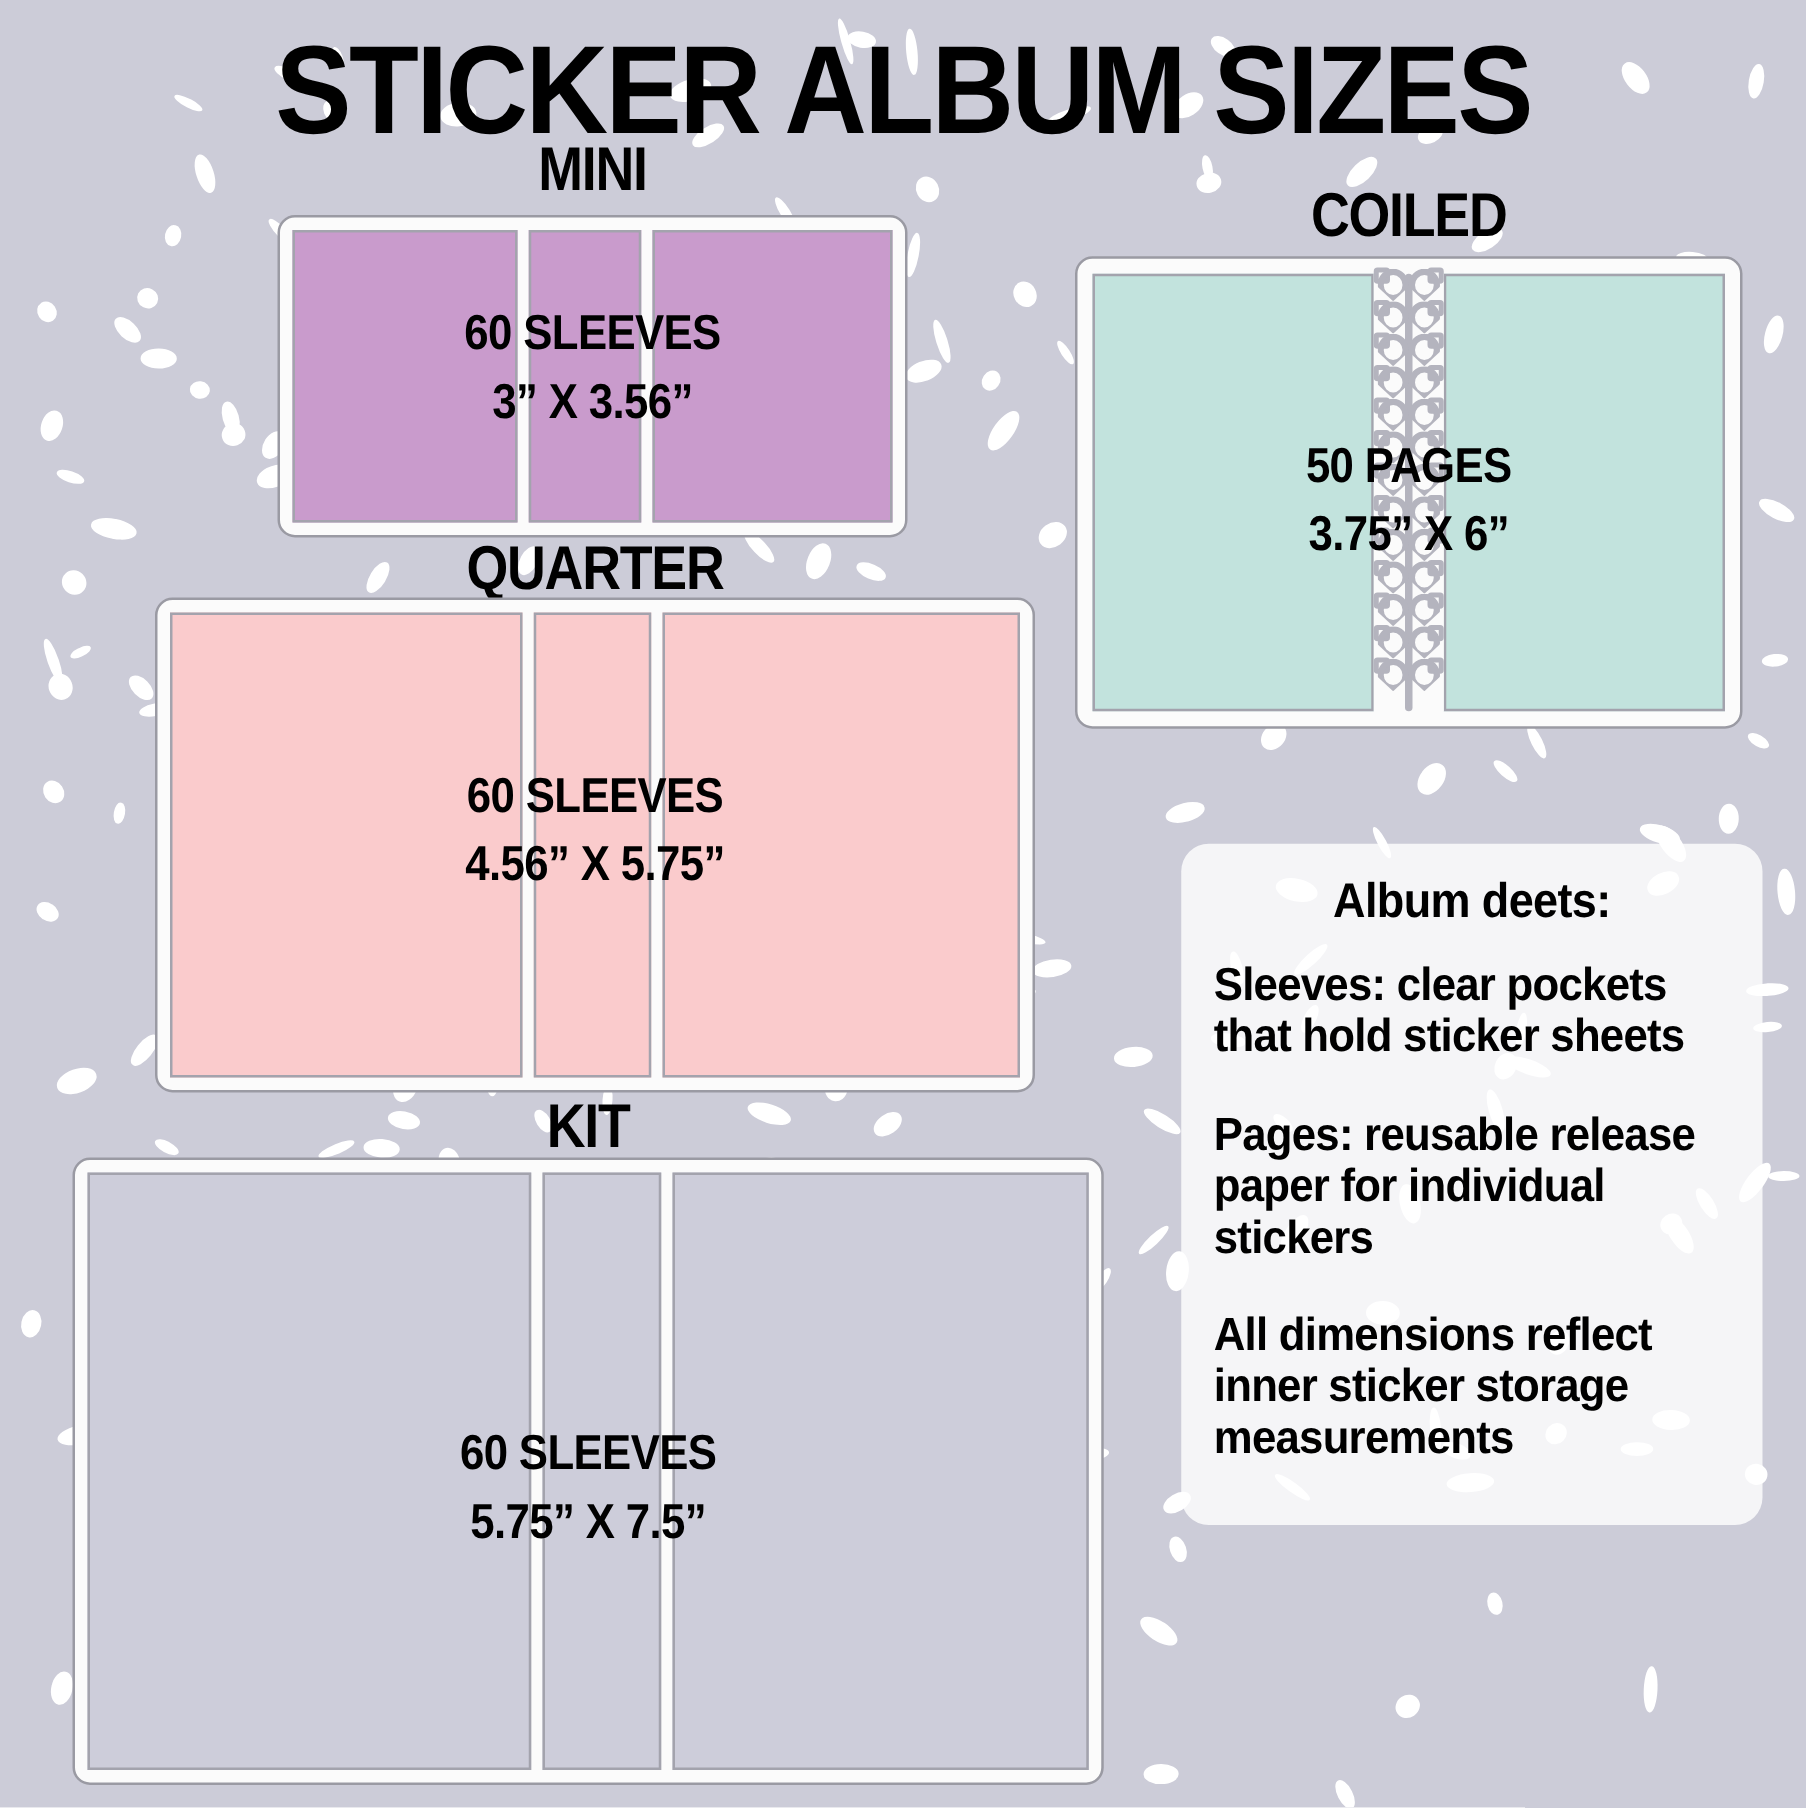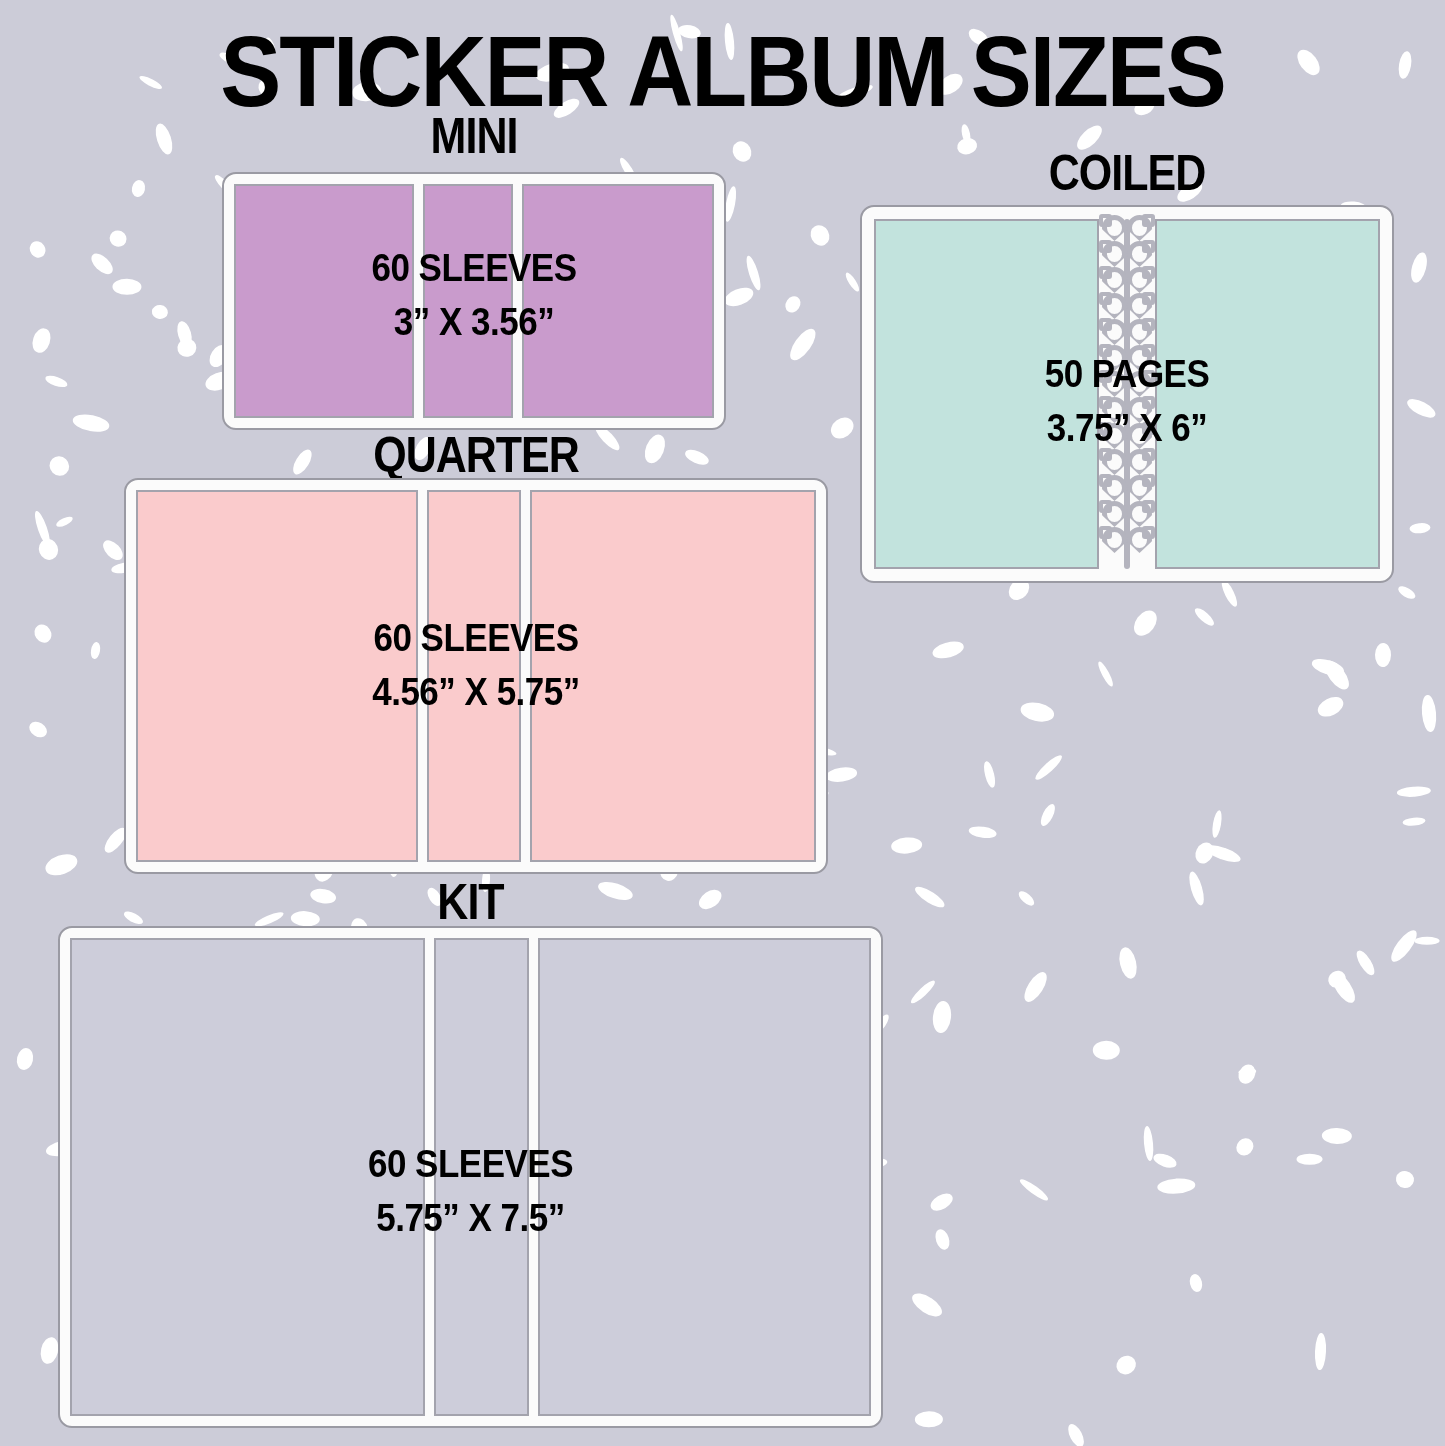--- a/index.html
+++ b/index.html
@@ -555,14 +555,20 @@
   <div class="album" id="album-kit" style="left:58px;top:926px;width:825px;height:502px;--leftw:355px;--spinew:95px;">
     <div class="panel left" style="--panelcolor:#CDCDDA;"></div>
     <div class="panel spine" style="--panelcolor:#CDCDDA;"></div>
     <div class="panel right" style="--panelcolor:#CDCDDA;"></div>
   </div>
   <div class="caption" style="left:58px;width:825px;top:1148px;">
     <span class="l1">60 SLEEVES</span>
     <span class="l2">5.75” X 7.5”</span>
   </div>
 
+  <div id="info-card">
+    <div class="deets-title">Album deets:</div>
+    <div class="deets-item">Sleeves: clear pockets that hold sticker sheets</div>
+    <div class="deets-item">Pages: reusable release paper for individual stickers</div>
+    <div class="deets-item">All dimensions reflect inner sticker storage measurements</div>
+  </div>
 
 </div>
 
 </body></html>

